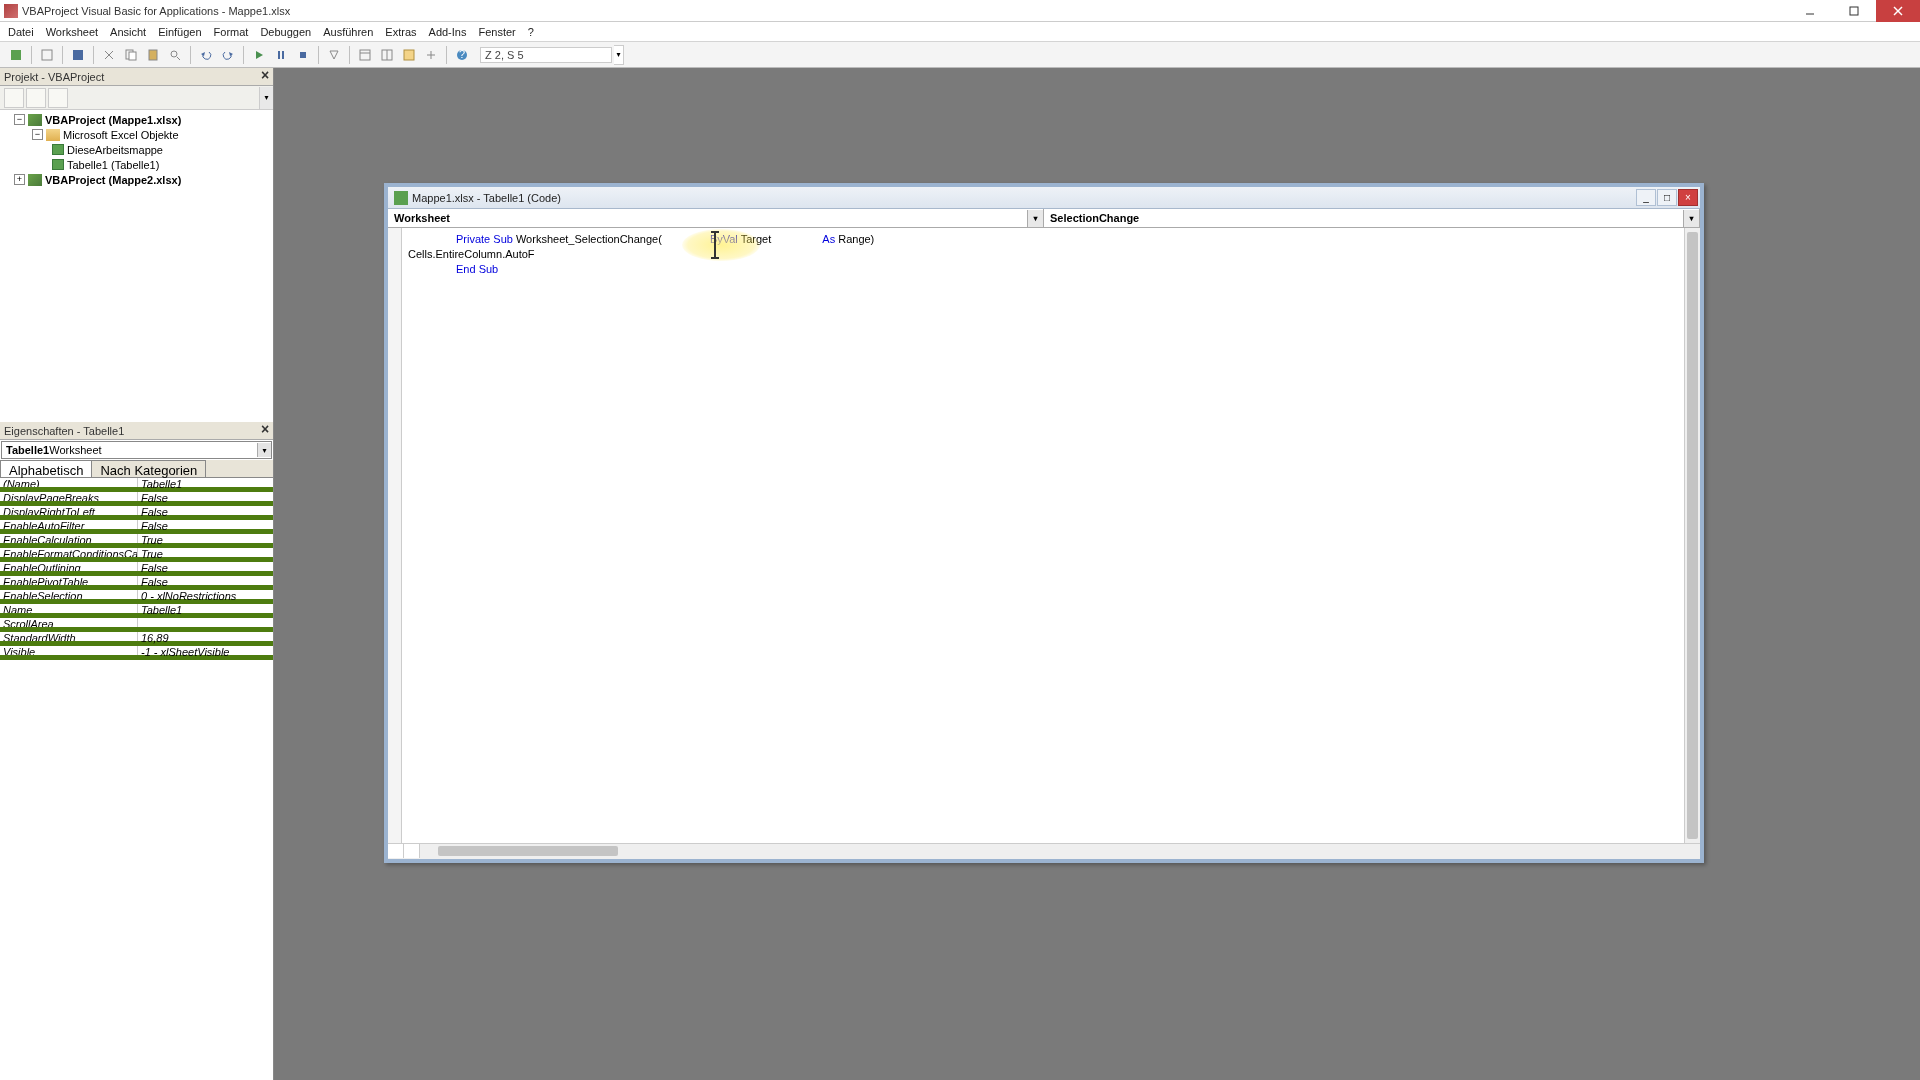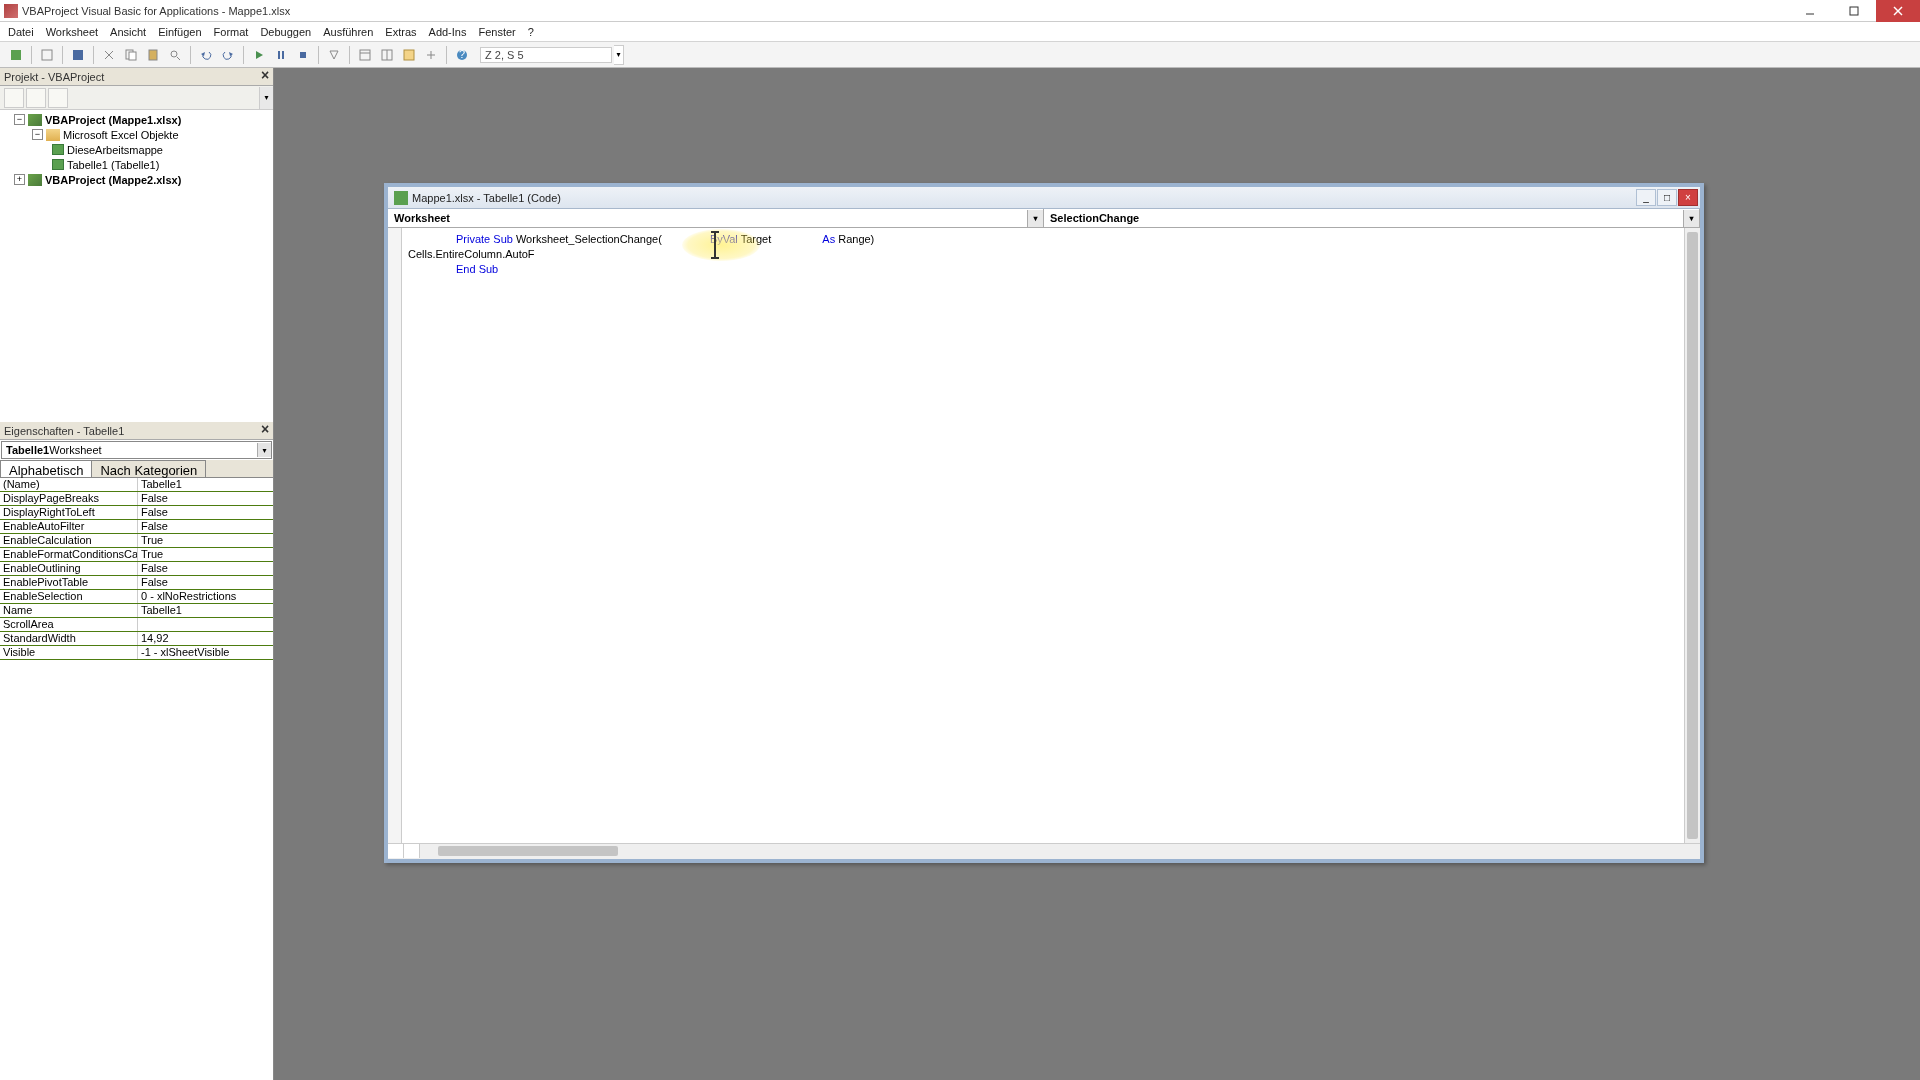--- a/index.html
+++ b/index.html
@@ -53,21 +53,21 @@
 .tree .indent3 { padding-left: 50px; }
 
 
 .props { flex: 1; display:flex; flex-direction: column; }
 .props .combo { height: 18px; border:1px solid #888; background:#fff; display:flex;align-items:center; padding-left:4px; font-size:11px; margin:1px; }
 .props .combo .arrow { margin-left:auto; width:14px;height:14px;background:#e4e4e4;border-left:1px solid #aaa;display:flex;align-items:center;justify-content:center;font-size:8px;}
 .props .tabs { height:18px; display:flex; border-bottom:1px solid #888; background:#e8e4d8;}
 .props .tab { padding:2px 8px; border:1px solid #888; border-bottom:none; background:#fff; font-size:13px; margin-right:-1px; }
 .props .tab.inactive { background:#e8e4d8; }
 .props .grid { flex:1; overflow:auto; background:#fff; }
-.props .row { display:flex; height:14px; font-size:11px; border-bottom:1px solid #4d7c0f;}
+.props .row { display:flex; height:14px; font-size:11px; border-bottom:5px solid #4d7c0f;font-style:italic;}
 .props .row .k { width:138px; padding-left:3px; border-right:1px solid #ccc; overflow:hidden; }
 .props .row .v { flex:1; padding-left:3px; }
 
 
 .mdi { flex:1; position: relative; background: #7a7a7a; }
 
 
 .codewin { position:absolute; left:110px; top:115px; width:1320px; height:680px; background:#fff; border:4px solid #9bb3d0; box-shadow: 2px 2px 4px rgba(0,0,0,0.3); display:flex; flex-direction:column; }
 .codewin .cw-title { height:22px; background: linear-gradient(#eef2f7,#dde5ef); display:flex;align-items:center;padding-left:6px; border-bottom:1px solid #a8b8cc; }
 .codewin .cw-title .cw-icon { width:14px;height:14px;margin-right:4px;background:#5aa050; }
@@ -347,21 +347,21 @@
           <div class="row">
             <div class="k">Name</div>
             <div class="v">Tabelle1</div>
           </div>
           <div class="row">
             <div class="k">ScrollArea</div>
             <div class="v"></div>
           </div>
           <div class="row">
             <div class="k">StandardWidth</div>
-            <div class="v">14,92</div>
+            <div class="v">16,89</div>
           </div>
           <div class="row">
             <div class="k">Visible</div>
             <div class="v">-1 - xlSheetVisible</div>
           </div>
         </div>
     </div>
   </div>
 
   <div class="mdi">

